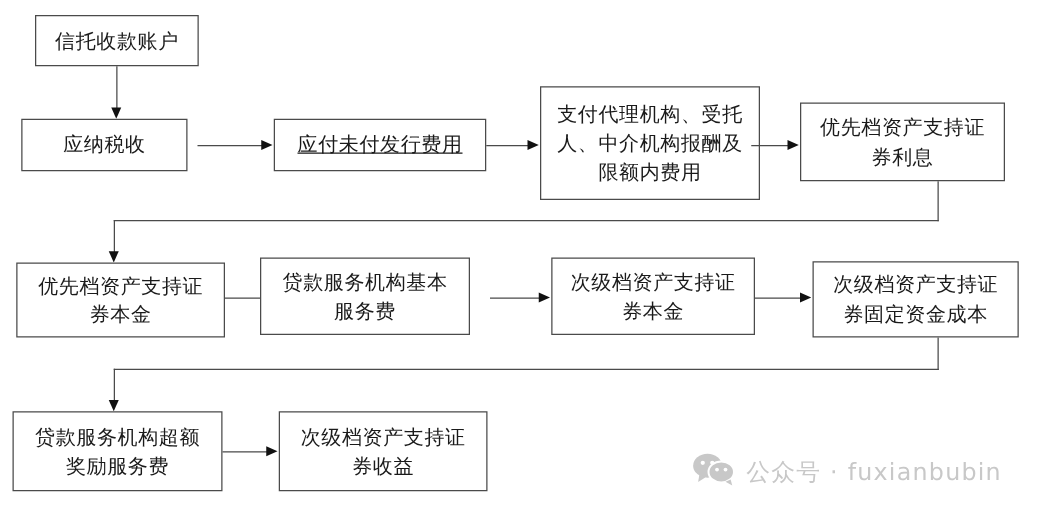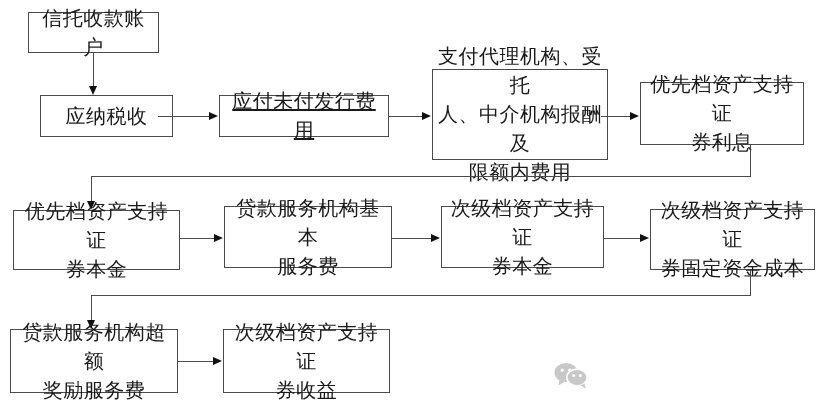--- a/index.html
+++ b/index.html
@@ -20,21 +20,21 @@
   .node {
     position: absolute;
     box-sizing: border-box;
     border: 1px solid #4a4a4a;
     background: #ffffff;
     display: flex;
     align-items: center;
     justify-content: center;
     text-align: center;
     color: #1a1a1a;
-    font-size: 20px;
+    font-size: 16px;
     line-height: 1.45;
     letter-spacing: 0.5px;
     padding: 2px 5px;
   }
   .node-label {
     display: block;
     white-space: pre-line;
   }
   .conn {
     position: absolute;
@@ -74,21 +74,21 @@
 
 <div id="canvas">
 
   <div class="node" style="left:28px; top:12px; width:131px; height:41px;">
     <span class="node-label">信托收款账户</span>
   </div>
 
   <div class="conn conn-v" style="left:93px; top:53px; height:35px;"></div>
   <div class="arrow-d" style="left:88.5px; top:86px;"></div>
 
-  <div class="node" style="left:40px; top:95px; width:133px; height:42px;">
+  <div class="node" style="left:17px; top:95px; width:133px; height:42px;">
     <span class="node-label">应纳税收</span>
   </div>
 
   <div class="conn conn-h" style="left:158px; top:116px; width:52px;"></div>
   <div class="arrow-r" style="left:209px; top:111.5px;"></div>
 
   <div class="node" style="left:219px; top:95px; width:170px; height:42px;text-decoration:underline;">
     <span class="node-label">应付未付发行费用</span>
   </div>
 
@@ -115,21 +115,21 @@
   <div class="arrow-d" style="left:86.5px; top:201px;"></div>
 
   <div class="node" style="left:13px; top:210px; width:167px; height:60px;">
     <span class="node-label">优先档资产支持证
 券本金</span>
   </div>
 
   <div class="conn conn-h" style="left:180px; top:238px; width:35px;"></div>
   <div class="arrow-r" style="left:214px; top:233.5px;"></div>
 
-  <div class="node" style="left:224px; top:206px; width:168px; height:62px;">
+  <div class="node" style="left:208px; top:206px; width:168px; height:62px;">
     <span class="node-label">贷款服务机构基本
 服务费</span>
   </div>
 
   <div class="conn conn-h" style="left:392px; top:238px; width:40px;"></div>
   <div class="arrow-r" style="left:431px; top:233.5px;"></div>
 
   <div class="node" style="left:441px; top:206px; width:163px; height:62px;">
     <span class="node-label">次级档资产支持证
 券本金</span>
@@ -167,15 +167,16 @@
         <ellipse cx="12" cy="10.5" rx="11.5" ry="9.6" fill="#c8c8c8"></ellipse>
         <polygon points="5.5,17.5 4.5,23.5 10.5,19.8" fill="#c8c8c8"></polygon>
         <circle cx="8.2" cy="8.2" r="1.7" fill="#ffffff"></circle>
         <circle cx="15.8" cy="8.2" r="1.7" fill="#ffffff"></circle>
         <ellipse cx="23" cy="15.5" rx="10.2" ry="8.4" fill="#c8c8c8" stroke="#ffffff" stroke-width="1.6"></ellipse>
         <polygon points="30.5,21.5 31.8,26.4 26.4,23.4" fill="#c8c8c8"></polygon>
         <circle cx="19.6" cy="13.6" r="1.5" fill="#ffffff"></circle>
         <circle cx="26.4" cy="13.6" r="1.5" fill="#ffffff"></circle>
       </svg>
     </span>
+    <span class="wm-text">公众号 · fuxianbubin</span>
   </div>
 
 </div>
 
 </body></html>

